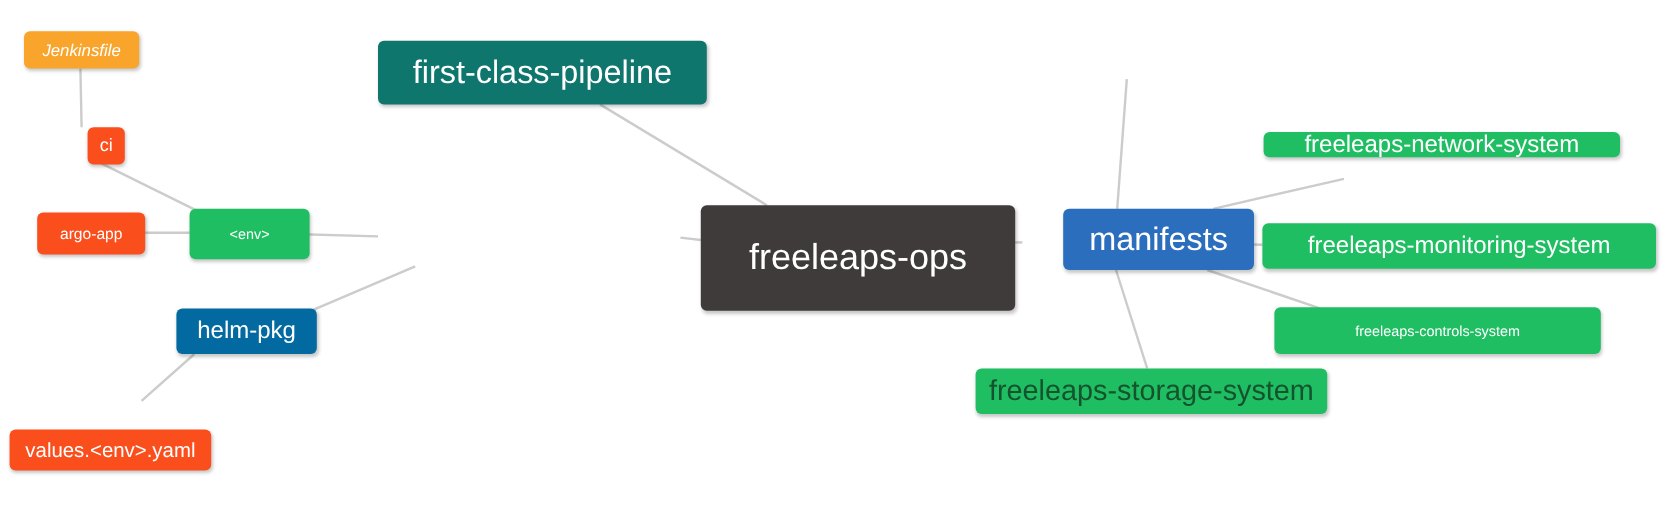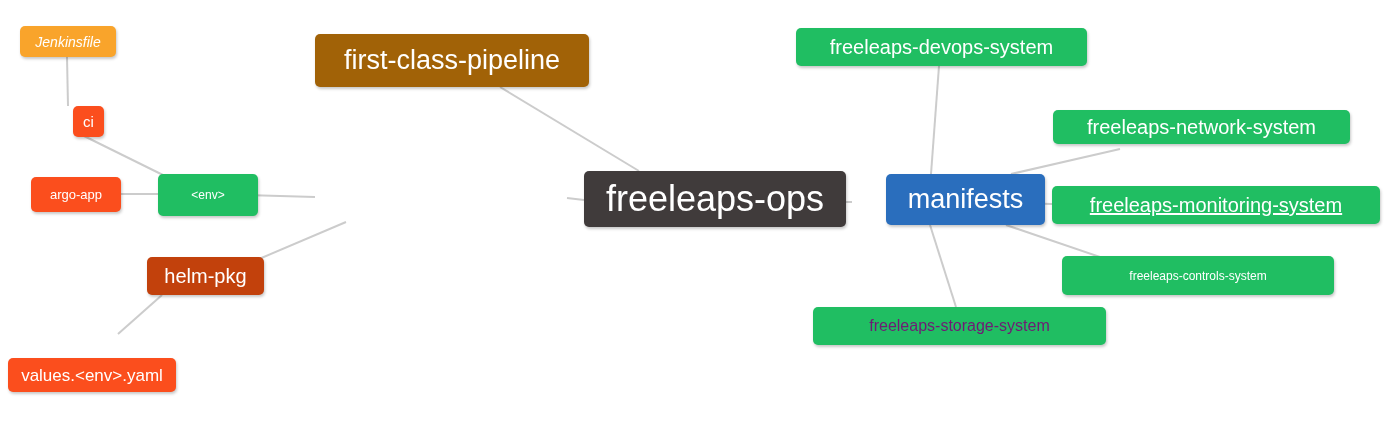--- a/index.html
+++ b/index.html
@@ -54,23 +54,22 @@
       <line x1="1011" y1="174" x2="1120" y2="149" stroke="#CCCCCC" stroke-width="2"></line>
       <line x1="1011" y1="203" x2="1052" y2="204" stroke="#CCCCCC" stroke-width="2"></line>
       <line x1="1006" y1="225" x2="1100" y2="257" stroke="#CCCCCC" stroke-width="2"></line>
       <line x1="930" y1="225" x2="956" y2="307" stroke="#CCCCCC" stroke-width="2"></line>
     </svg>
 
   <div class="node" style="left: 20px; top: 26px; width: 96px; height: 31px; font-size: 14px; background: rgb(249, 164, 43); color: rgb(255, 255, 255); font-style: italic;">Jenkinsfile</div>
   <div class="node" style="left: 53px; top: 106px; width: 31px; height: 31px; font-size: 15px; background: rgb(251, 78, 29); color: rgb(255, 255, 255); margin-left: 20px;">ci</div>
   <div class="node" style="left: 31px; top: 177px; width: 90px; height: 35px; font-size: 13px; background: rgb(251, 78, 29); color: rgb(255, 255, 255);">argo-app</div>
   <div class="node" style="left: 158px; top: 174px; width: 100px; height: 42px; font-size: 12px; background: rgb(32, 190, 98); color: rgb(255, 255, 255);">&lt;env&gt;</div>
-  <div class="node" style="left: 147px; top: 257px; width: 117px; height: 38px; font-size: 20px; background: #c2410c; color: rgb(255, 255, 255);">helm-pkg</div>
+  <div class="node" style="left: 147px; top: 257px; width: 117px; height: 38px; font-size: 20px; background: #0369a1; color: rgb(255, 255, 255);">helm-pkg</div>
   <div class="node" style="left: 8px; top: 333px; width: 168px; height: 34px; font-size: 17px; background: rgb(251, 78, 29); color: rgb(255, 255, 255); margin-top: 25px;">values.&lt;env&gt;.yaml</div>
-  <div class="node" style="left: 315px; top: 34px; width: 274px; height: 53px; font-size: 27px; background: #a16207; color: rgb(255, 255, 255);">first-class-pipeline</div>
-  <div class="node" style="left: 584px; top: 171px; width: 262px; height: 56px; font-size: 36px; background: rgb(64, 59, 59); color: rgb(255, 255, 255);">freeleaps-ops</div>
+  <div class="node" style="left: 315px; top: 34px; width: 274px; height: 53px; font-size: 27px; background: #0f766e; color: rgb(255, 255, 255);">first-class-pipeline</div>
+  <div class="node" style="left: 584px; top: 171px; width: 262px; height: 88px; font-size: 30px; background: rgb(64, 59, 59); color: rgb(255, 255, 255);">freeleaps-ops</div>
   <div class="node" style="left: 852px; top: 174px; width: 159px; height: 51px; font-size: 27px; background: rgb(42, 110, 189); color: rgb(255, 255, 255); margin-left: 34px;">manifests</div>
-  <div class="node" style="left: 796px; top: 28px; width: 291px; height: 38px; font-size: 20px; background: rgb(32, 190, 98); color: rgb(255, 255, 255);">freeleaps-devops-system</div>
-  <div class="node" style="left: 1053px; top: 110px; width: 297px; height: 34px; font-size: 20px; background: rgb(32, 190, 98); color: rgb(255, 255, 255);">freeleaps-network-system</div>
-  <div class="node" style="left: 1052px; top: 186px; width: 328px; height: 38px; font-size: 20px; background: rgb(32, 190, 98); color: rgb(255, 255, 255); text-decoration: underline;">freeleaps-monitoring-system</div>
+  <div class="node" style="left: 1053px; top: 110px; width: 297px; height: 21px; font-size: 20px; background: rgb(32, 190, 98); color: rgb(255, 255, 255);">freeleaps-network-system</div>
+  <div class="node" style="left: 1052px; top: 186px; width: 328px; height: 38px; font-size: 20px; background: rgb(32, 190, 98); color: rgb(255, 255, 255);">freeleaps-monitoring-system</div>
   <div class="node" style="left: 1062px; top: 256px; width: 272px; height: 39px; font-size: 12px; background: rgb(32, 190, 98); color: rgb(255, 255, 255);">freeleaps-controls-system</div>
-  <div class="node" style="left: 813px; top: 307px; width: 293px; height: 38px; font-size: 16px; background: rgb(32, 190, 98); color: #701a75;">freeleaps-storage-system</div>
+  <div class="node" style="left: 813px; top: 307px; width: 293px; height: 38px; font-size: 24px; background: rgb(32, 190, 98); color: #14532d;">freeleaps-storage-system</div>
 </div>
 
 </body></html>

